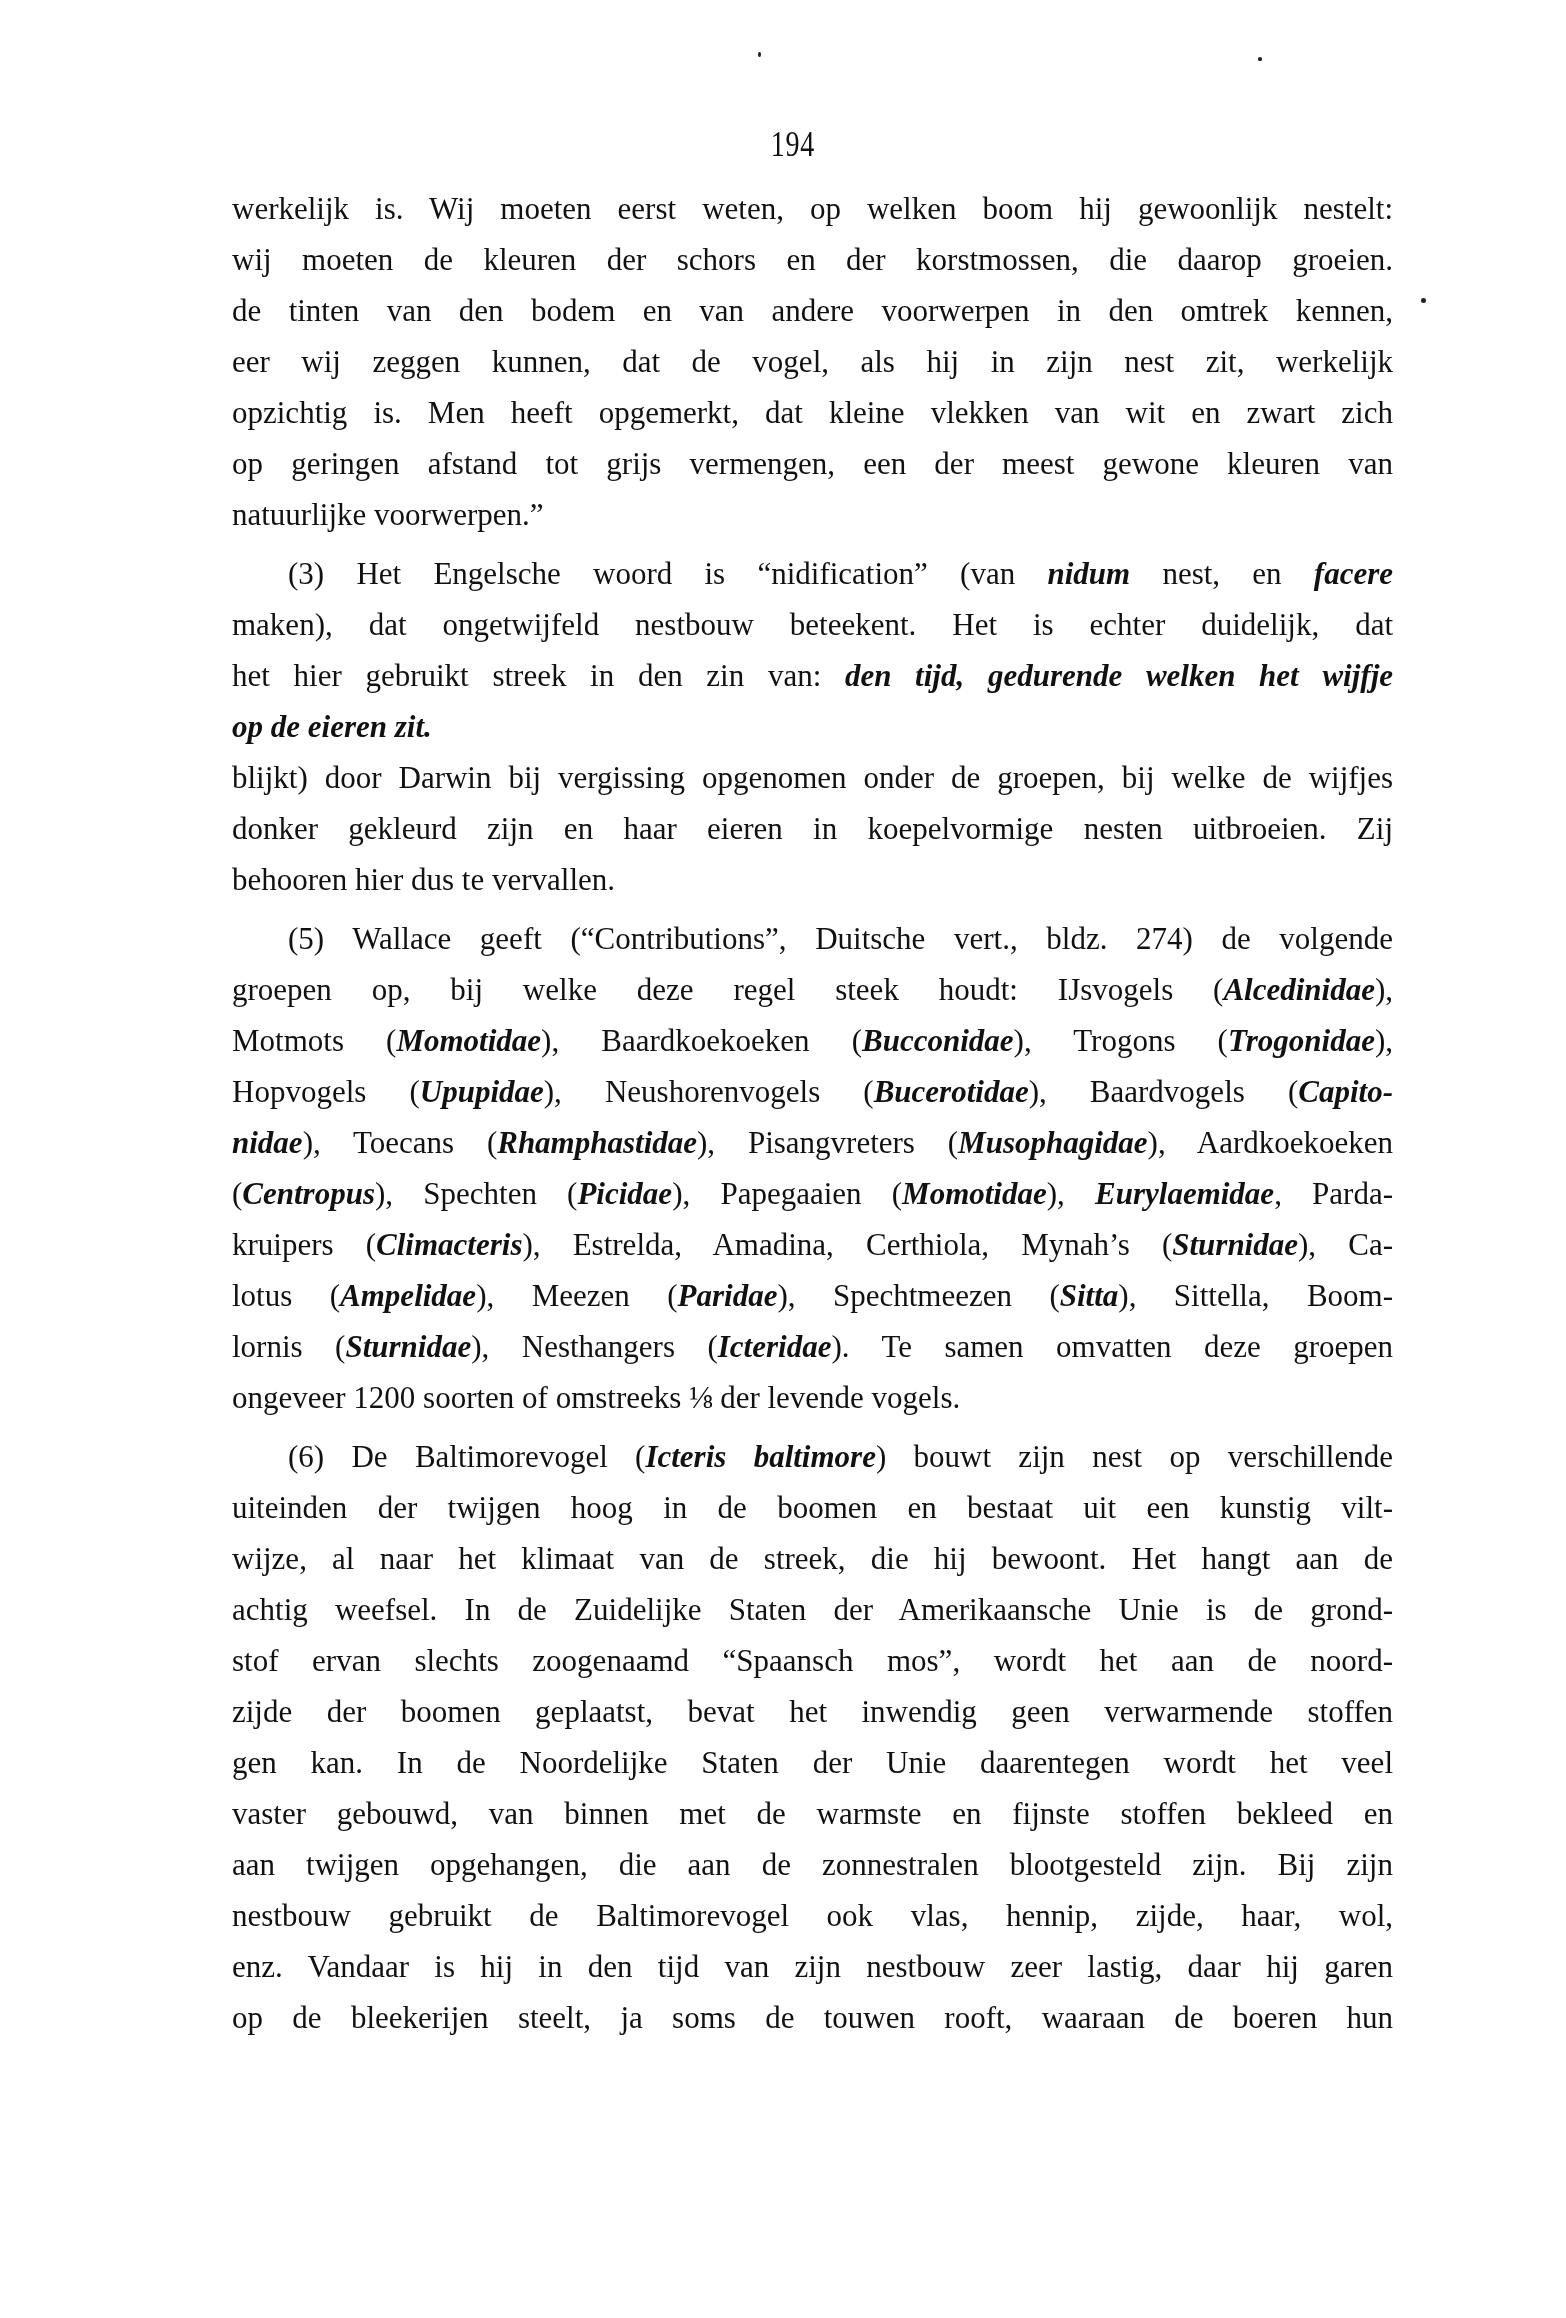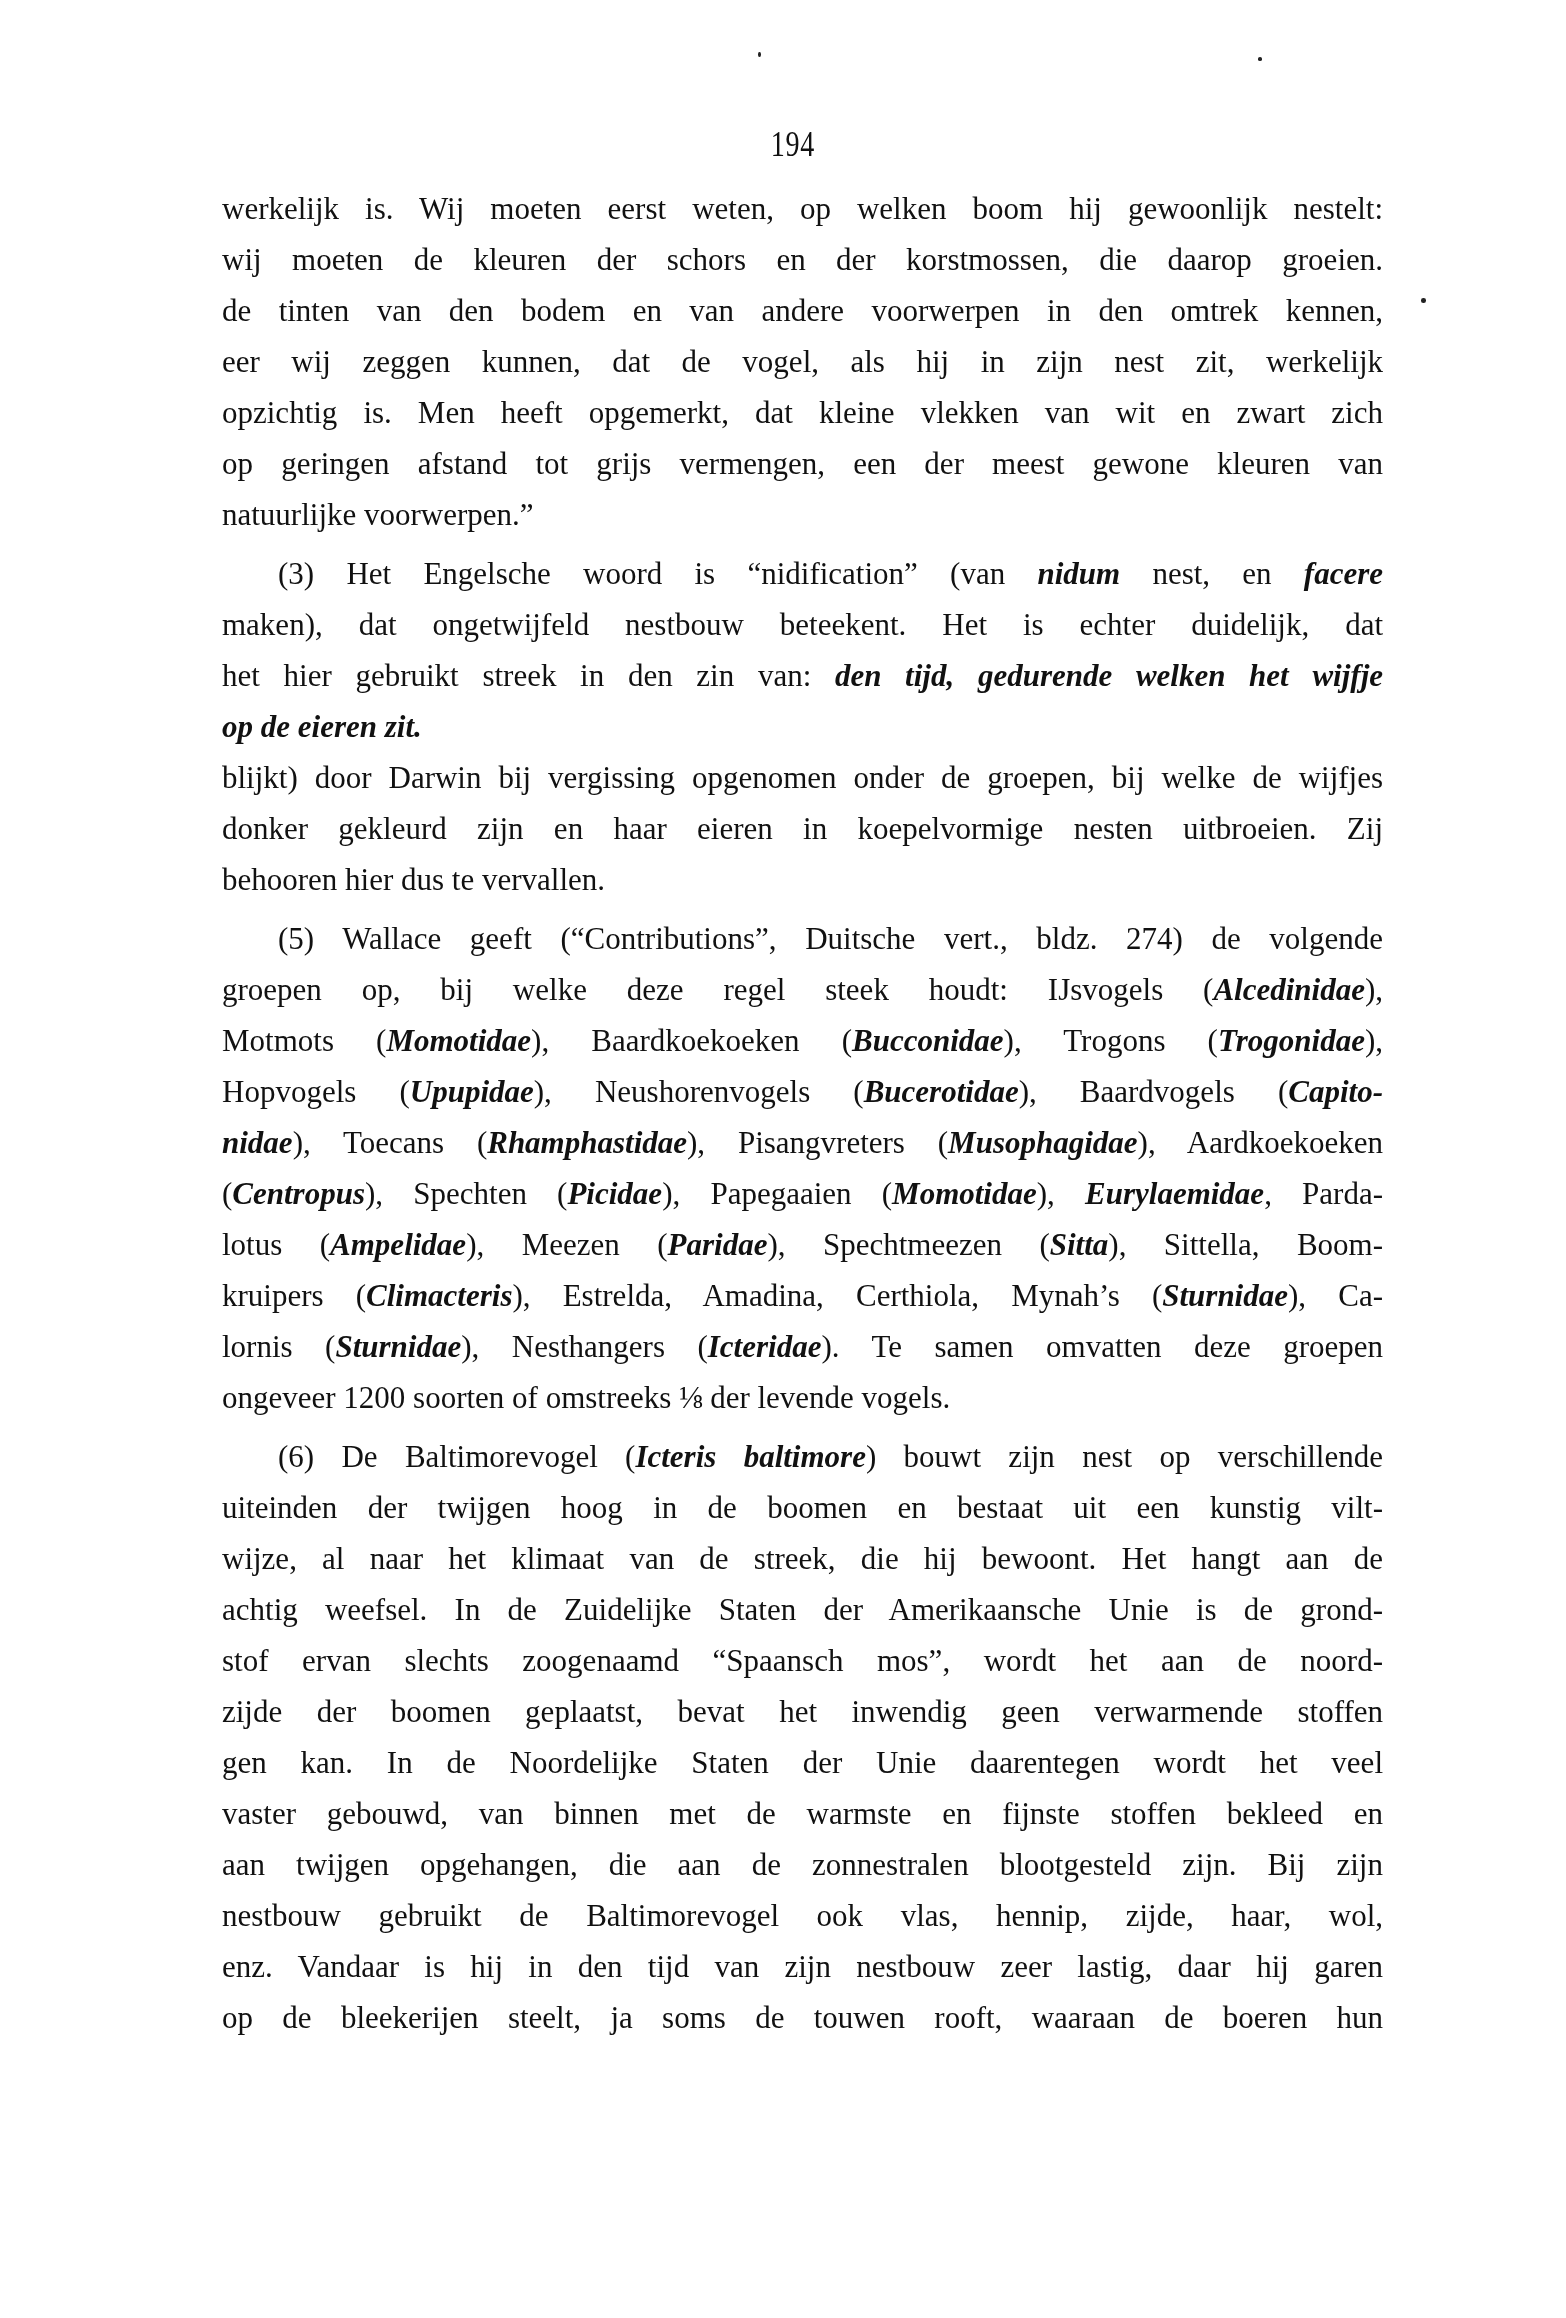--- a/index.html
+++ b/index.html
@@ -29,21 +29,21 @@
       top: 123px;
       text-align: center;
       font-size: 36px;
       line-height: 42px;
       letter-spacing: 0.9px;
       transform: scaleX(0.78);
       transform-origin: 828px 0;
     }
     .text-block {
       position: absolute;
-      left: 222px;
+      left: 232px;
       top: 183px;
       width: 1161px;
     }
     .line {
       height: 51px;
       line-height: 51px;
       font-size: 31px;
       white-space: nowrap;
       text-align: justify;
       text-align-last: justify;
@@ -90,22 +90,22 @@
       <div class="line last"><span class="it">op de eieren zit.</span></div>
       <div class="line"><span>blijkt) door Darwin bij vergissing opgenomen onder de groepen, bij welke de wijfjes</span></div>
       <div class="line"><span>donker gekleurd zijn en haar eieren in koepelvormige nesten uitbroeien. Zij</span></div>
       <div class="line last"><span>behooren hier dus te vervallen.</span></div>
       <div class="line indent"><span>(5) Wallace geeft (“Contributions”, Duitsche vert., bldz. 274) de volgende</span></div>
       <div class="line"><span>groepen op, bij welke deze regel steek houdt: IJsvogels (</span><span class="it">Alcedinidae</span><span>),</span></div>
       <div class="line"><span>Motmots (</span><span class="it">Momotidae</span><span>), Baardkoekoeken (</span><span class="it">Bucconidae</span><span>), Trogons (</span><span class="it">Trogonidae</span><span>),</span></div>
       <div class="line"><span>Hopvogels (</span><span class="it">Upupidae</span><span>), Neushorenvogels (</span><span class="it">Bucerotidae</span><span>), Baardvogels (</span><span class="it">Capito-</span></div>
       <div class="line"><span class="it">nidae</span><span>), Toecans (</span><span class="it">Rhamphastidae</span><span>), Pisangvreters (</span><span class="it">Musophagidae</span><span>), Aardkoekoeken</span></div>
       <div class="line"><span>(</span><span class="it">Centropus</span><span>), Spechten (</span><span class="it">Picidae</span><span>), Papegaaien (</span><span class="it">Momotidae</span><span>), </span><span class="it">Eurylaemidae</span><span>, Parda-</span></div>
+      <div class="line"><span>kruipers (</span><span class="it">Climacteris</span><span>), Estrelda, Amadina, Certhiola, Mynah’s (</span><span class="it">Sturnidae</span><span>), Ca-</span></div>
       <div class="line"><span>lotus (</span><span class="it">Ampelidae</span><span>), Meezen (</span><span class="it">Paridae</span><span>), Spechtmeezen (</span><span class="it">Sitta</span><span>), Sittella, Boom-</span></div>
-      <div class="line"><span>kruipers (</span><span class="it">Climacteris</span><span>), Estrelda, Amadina, Certhiola, Mynah’s (</span><span class="it">Sturnidae</span><span>), Ca-</span></div>
       <div class="line"><span>lornis (</span><span class="it">Sturnidae</span><span>), Nesthangers (</span><span class="it">Icteridae</span><span>). Te samen omvatten deze groepen</span></div>
       <div class="line last"><span>ongeveer 1200 soorten of omstreeks ⅛ der levende vogels.</span></div>
       <div class="line indent"><span>(6) De Baltimorevogel (</span><span class="it">Icteris baltimore</span><span>) bouwt zijn nest op verschillende</span></div>
       <div class="line"><span>uiteinden der twijgen hoog in de boomen en bestaat uit een kunstig vilt-</span></div>
       <div class="line"><span>wijze, al naar het klimaat van de streek, die hij bewoont. Het hangt aan de</span></div>
       <div class="line"><span>achtig weefsel. In de Zuidelijke Staten der Amerikaansche Unie is de grond-</span></div>
       <div class="line"><span>stof ervan slechts zoogenaamd “Spaansch mos”, wordt het aan de noord-</span></div>
       <div class="line"><span>zijde der boomen geplaatst, bevat het inwendig geen verwarmende stoffen</span></div>
       <div class="line"><span>gen kan. In de Noordelijke Staten der Unie daarentegen wordt het veel</span></div>
       <div class="line"><span>vaster gebouwd, van binnen met de warmste en fijnste stoffen bekleed en</span></div>

